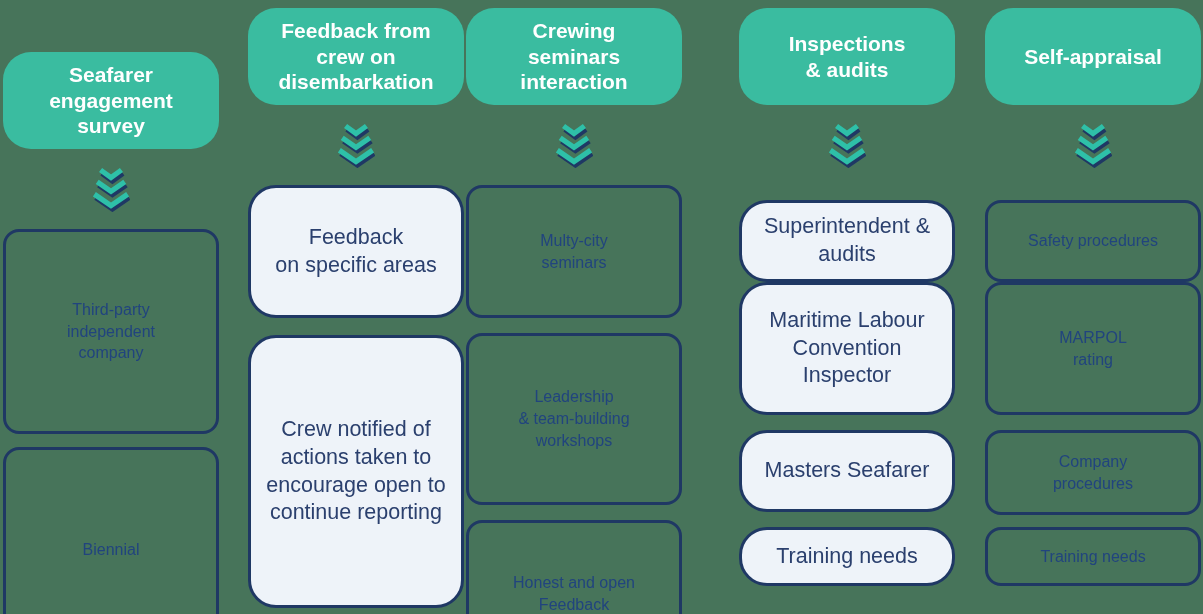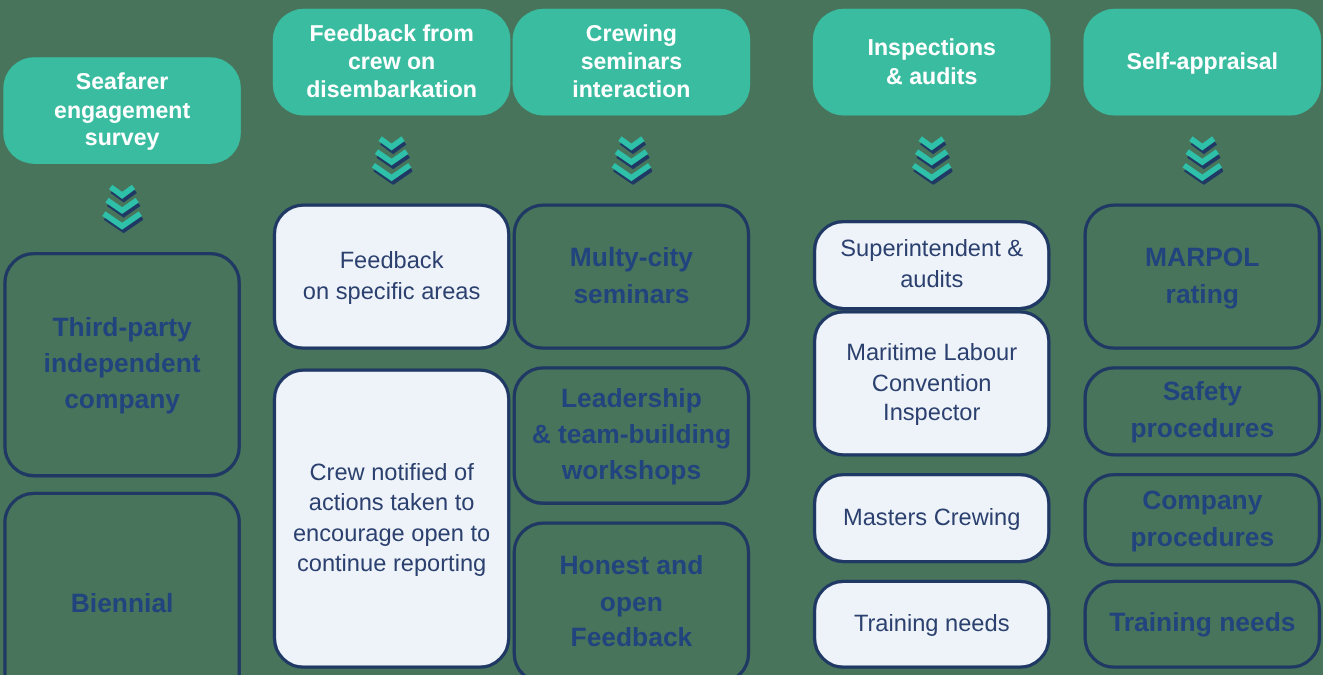--- a/index.html
+++ b/index.html
@@ -38,24 +38,24 @@
   .chev-wrap{height:80px;display:flex;align-items:center;justify-content:center;}
   .box{
     border:3px solid var(--navy);
     border-radius:28px;
     box-sizing:border-box;
     display:flex;align-items:center;justify-content:center;
     text-align:center;
     white-space:pre-line;
     padding:0 10px;
   }
-  .box.green{background:transparent;color:var(--green-text);font-weight:700;font-size:24px;line-height:1.37;}
+  .box.green{background:transparent;color:var(--green-text);font-weight:400;font-size:16px;line-height:1.37;border-radius:16px;}
   .box.light{background:var(--light-bg);color:var(--light-text);font-weight:400;font-size:21.5px;line-height:1.3;}
-  .bh205{height:205px}.bh273{height:273px}.bh133{height:133px}.bh132{height:126px}
-  .bh128{height:148px}.bh85{height:85px}.bh82{height:82px}.bh81{height:81px}
+  .bh205{height:205px}.bh273{height:273px}.bh133{height:133px}.bh132{height:172px}
+  .bh128{height:148px}.bh85{height:85px}.bh82{height:82px}.bh81{height:59px}
   .mt12{margin-top:12px}.mt13{margin-top:13px}.mt15{margin-top:15px}.mt17{margin-top:17px}
   svg.chevicon{display:block;}
 </style>
 </head>
 <body>
 
 <div class="canvas">
 
   <div class="col col1">
     <div class="header">Seafarer
@@ -149,41 +149,41 @@
             <path d="M5.5 15.5 L20 25.5 L34.5 15.5"></path>
             <path d="M2.5 28.5 L20 40.5 L37.5 28.5"></path>
         </g>
       </svg>
     </div>
     <div class="box light bh82 mt15">Superintendent &amp;
 audits</div>
     <div class="box light bh133">Maritime Labour
 Convention
 Inspector</div>
-    <div class="box light bh82 mt15">Masters Crewing</div>
+    <div class="box light bh82 mt15">Masters Seafarer</div>
     <div class="box light bh81 mt15">Training needs</div>
   </div>
 
   <div class="col col5">
     <div class="header">Self-appraisal</div>
     <div class="chev-wrap">
       <svg class="chevicon" width="38" height="46" viewBox="0 0 40 46" fill="none">
         <g stroke="#1F3864" stroke-width="5.5" transform="translate(1.5,3.5)">
           <path d="M9 3 L20 11 L31 3"></path>
             <path d="M5.5 15.5 L20 25.5 L34.5 15.5"></path>
             <path d="M2.5 28.5 L20 40.5 L37.5 28.5"></path>
         </g>
         <g stroke="#2EC0A8" stroke-width="5.5">
           <path d="M9 3 L20 11 L31 3"></path>
             <path d="M5.5 15.5 L20 25.5 L34.5 15.5"></path>
             <path d="M2.5 28.5 L20 40.5 L37.5 28.5"></path>
         </g>
       </svg>
     </div>
+    <div class="box green bh82 mt15">Safety procedures</div>
     <div class="box green bh133">MARPOL
 rating</div>
-    <div class="box green bh82 mt15">Safety procedures</div>
     <div class="box green bh85 mt15">Company
 procedures</div>
     <div class="box green bh81 mt12">Training needs</div>
   </div>
 
 </div>
 
 </body></html>

